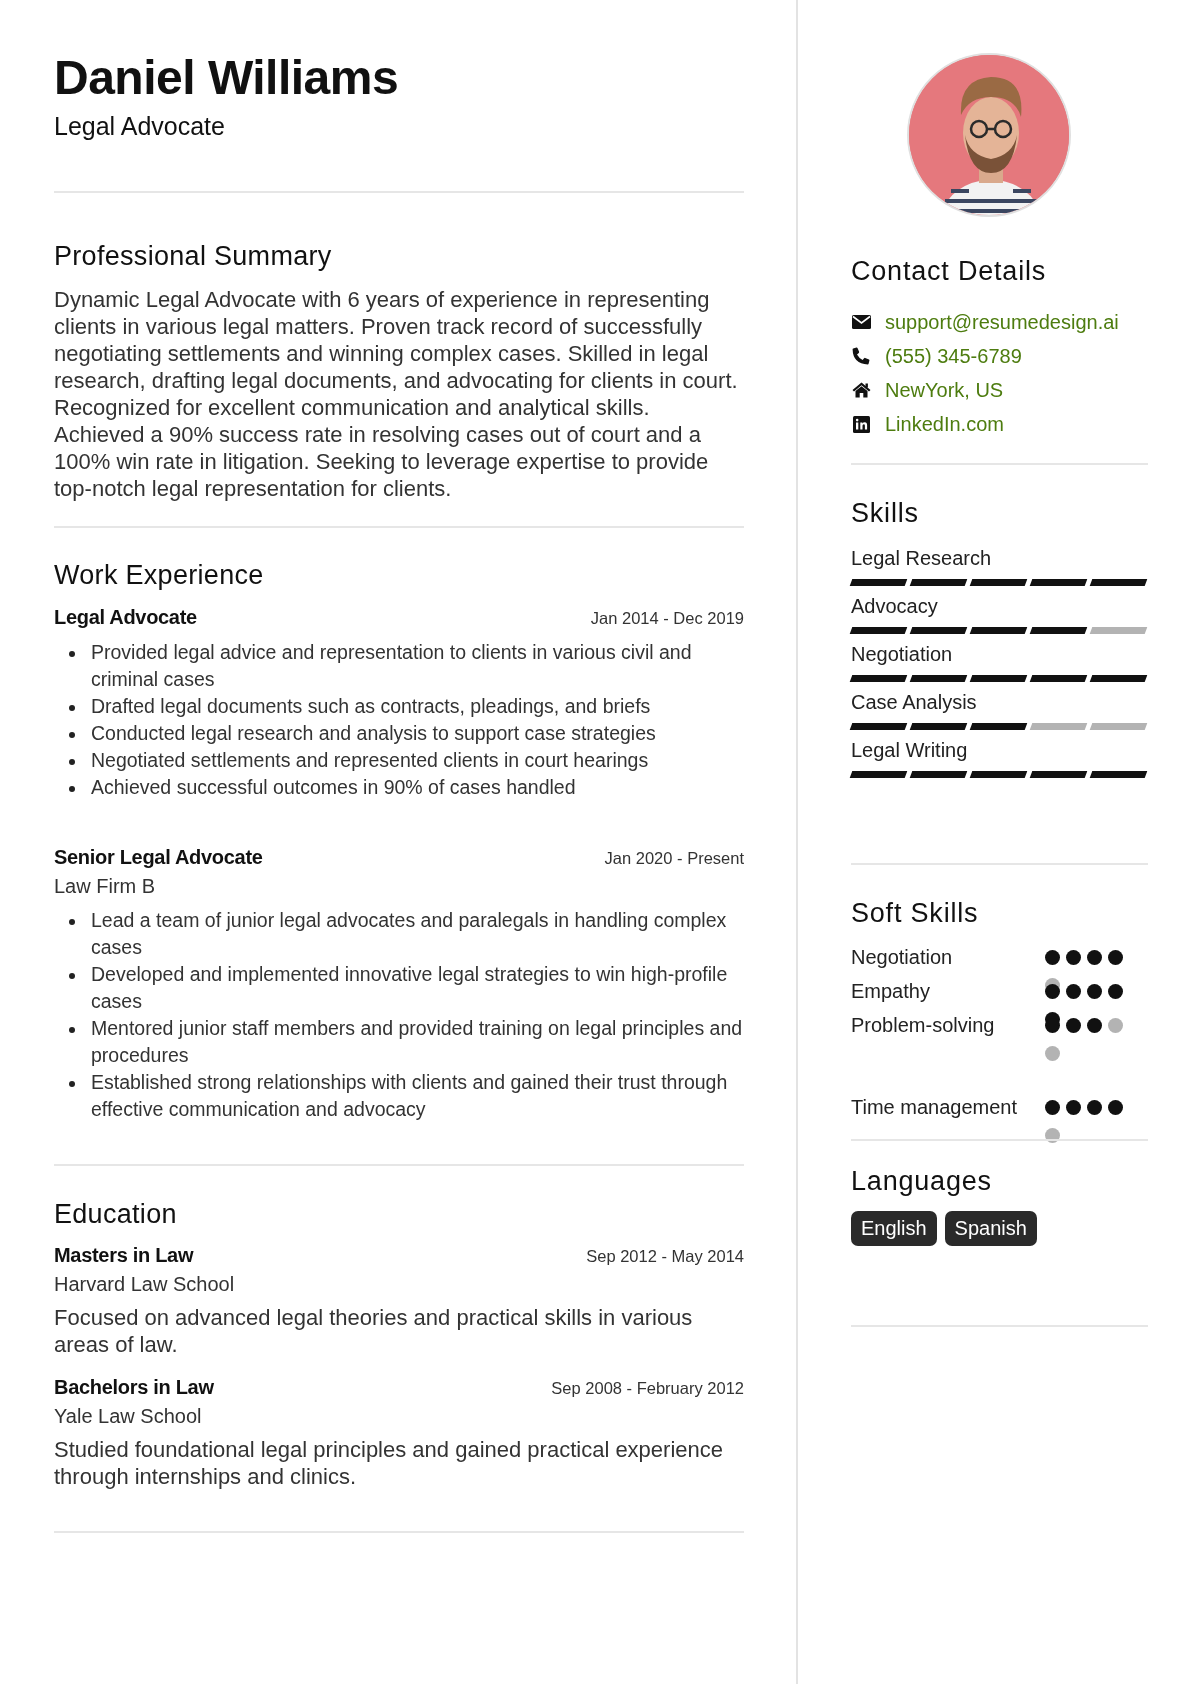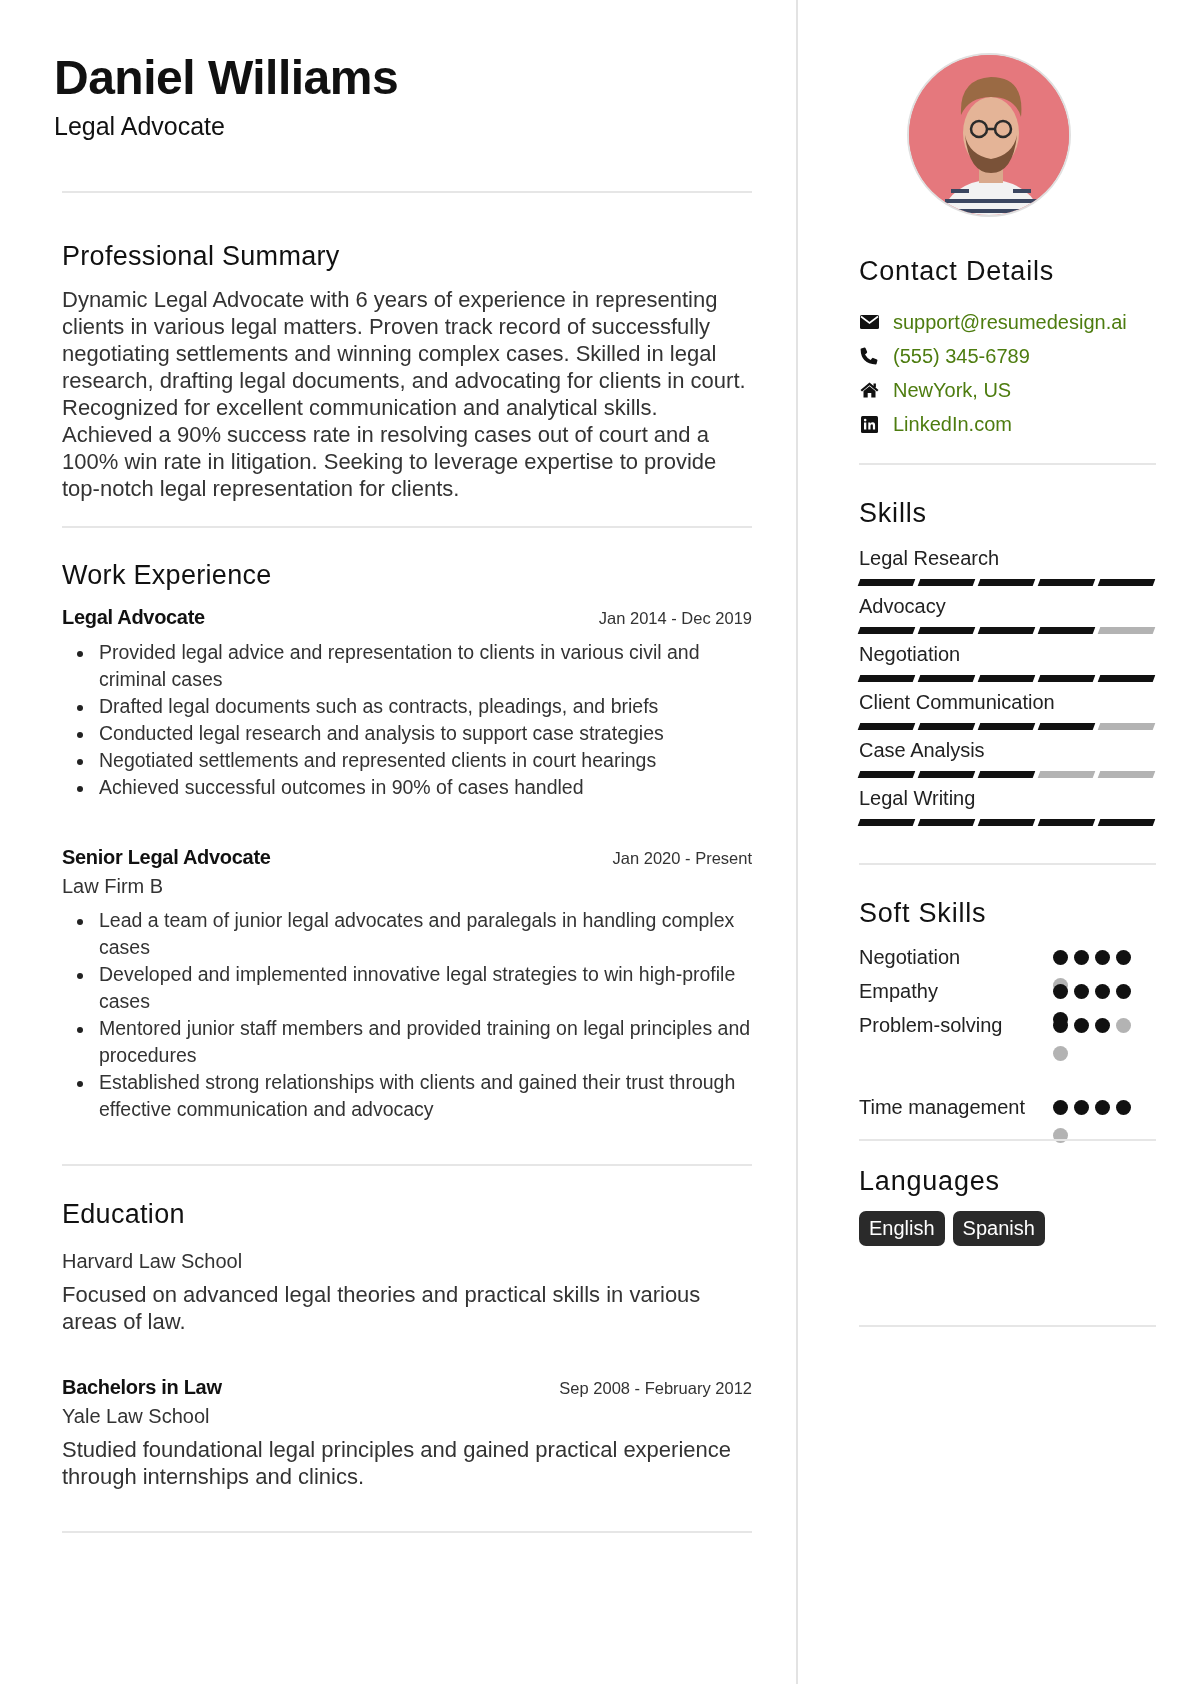--- a/index.html
+++ b/index.html
@@ -21,21 +21,21 @@
 
   .entry-head { display: flex; justify-content: space-between; align-items: baseline; }
   .entry-role { font-size: 20px; font-weight: bold; color: #111; letter-spacing: -0.3px; }
   .entry-date { font-size: 16.5px; color: #333; }
   .entry-org { font-size: 20px; color: #333; margin-top: 6px; line-height: 22px; }
 
   ul.bullets { list-style: none; margin-top: 10px; }
   ul.bullets li { position: relative; padding-left: 37px; font-size: 19.5px; line-height: 27px; color: #333; }
   ul.bullets li::before { content: ""; position: absolute; left: 15px; top: 12px; width: 6px; height: 6px; border-radius: 50%; background: #222; }
 
-  .abs { position: absolute; left: 8px; }
+  .abs { position: absolute; left: 0; }
 
   
   .photo { position: absolute; left: 56px; top: 53px; width: 164px; height: 164px; border-radius: 50%; background: #e5787d; border: 2px solid #e0e0e0; overflow: hidden; }
   .r-title { font-size: 27px; font-weight: 500; color: #111; letter-spacing: 0.8px; line-height: 1; }
 
   .contact-row { display: flex; align-items: center; height: 34px; }
   .contact-icon { width: 20px; height: 20px; display: flex; align-items: center; justify-content: center; margin-right: 14px; }
   .contact-text { font-size: 20px; color: #4d7c0f; }
 
   .skill-name { font-size: 20px; color: #222; line-height: 24px; }
@@ -96,20 +96,24 @@
       <li>Mentored junior staff members and provided training on legal principles and procedures</li>
       <li>Established strong relationships with clients and gained their trust through effective communication and advocacy</li>
     </ul>
   </div>
 
   <div class="hr abs" style="top:1164px"></div>
 
   <h2 class="section-title abs" style="top:1201px">Education</h2>
 
   <div class="abs" style="top:1244px; width:690px">
+    <div class="entry-head">
+      <span class="entry-role">Masters in Law</span>
+      <span class="entry-date">Sep 2012 - May 2014</span>
+    </div>
     <div class="entry-org">Harvard Law School</div>
     <p class="body-text" style="margin-top:9px">Focused on advanced legal theories and practical skills in various areas of law.</p>
   </div>
 
   <div class="abs" style="top:1376px; width:690px">
     <div class="entry-head">
       <span class="entry-role">Bachelors in Law</span>
       <span class="entry-date">Sep 2008 - February 2012</span>
     </div>
     <div class="entry-org">Yale Law School</div>
@@ -204,30 +208,20 @@
         <div class="skill-name">Negotiation</div>
         <div class="skill-bars">
           <span class="skill-bar"></span>
           <span class="skill-bar"></span>
           <span class="skill-bar"></span>
           <span class="skill-bar"></span>
           <span class="skill-bar"></span>
         </div>
       </div>
       <div>
-        <div class="skill-name">Client Communication</div>
-        <div class="skill-bars">
-          <span class="skill-bar"></span>
-          <span class="skill-bar"></span>
-          <span class="skill-bar"></span>
-          <span class="skill-bar"></span>
-          <span class="skill-bar off"></span>
-        </div>
-      </div>
-      <div>
         <div class="skill-name">Case Analysis</div>
         <div class="skill-bars">
           <span class="skill-bar"></span>
           <span class="skill-bar"></span>
           <span class="skill-bar"></span>
           <span class="skill-bar off"></span>
           <span class="skill-bar off"></span>
         </div>
       </div>
       <div>

